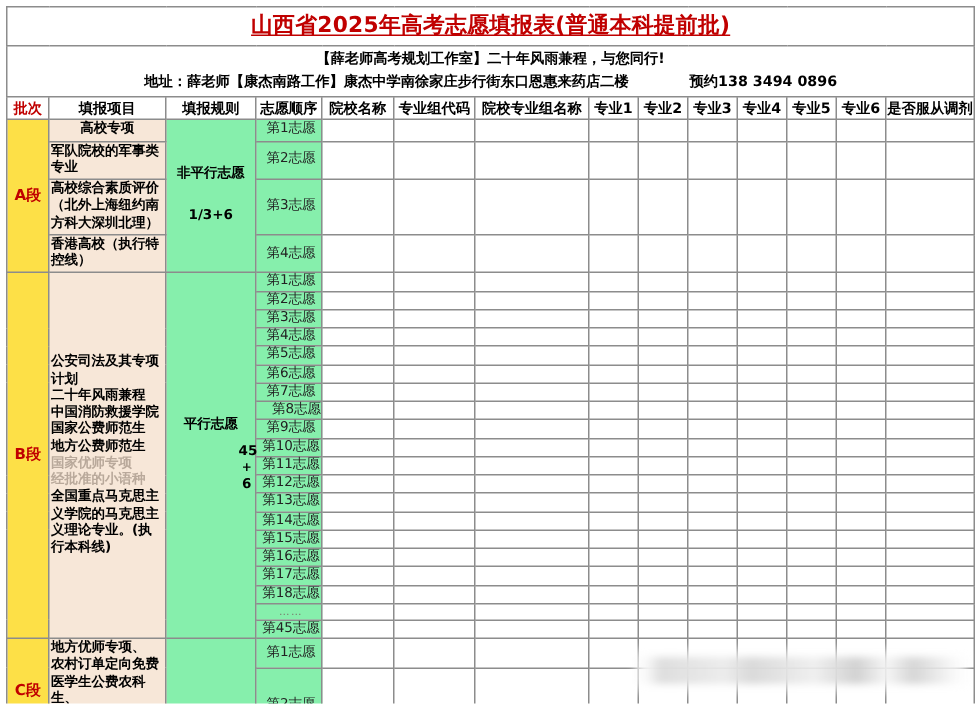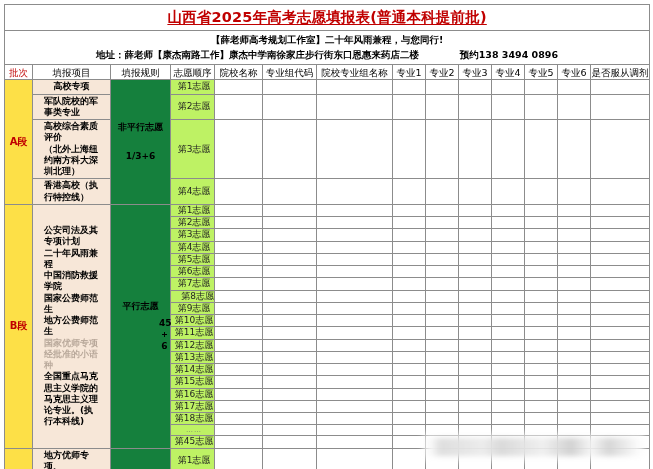--- a/index.html
+++ b/index.html
@@ -47,50 +47,50 @@
     vertical-align:middle;
     padding:2px 0 !important;
   }
   .sub1{font-size:9.5px;font-weight:bold;color:#000;line-height:1.5;}
   .sub2{font-size:9.5px;font-weight:bold;color:#000;line-height:1.6;}
   .sub2 .gap{display:inline-block;width:34px;}
   
   .hdr td{
     height:15px;
     text-align:center;
-    font-weight:normal;
+    font-weight:bold;
     font-size:9.5px;
     background:#ffffff;
   }
   .hdr td.red{color:#c00000;}
   
   .c-batch{
     text-align:center;
     color:#c00000;
     font-weight:bold;
     font-size:10px;
     background:#fde047;
   }
   .c-item{
     background:#f7e7d8;
     font-weight:bold;
     font-size:9px;
-    padding:1px 11px !important;
+    padding:1px 1px !important;
     text-align:left;
   }
   .c-item.center{text-align:center;}
   .c-rule{
-    background:#15803d;
+    background:#86efac;
     text-align:center;
     font-weight:bold;
     font-size:9px;
   }
   .c-rule .num{font-weight:bold;font-size:9px;display:block;margin-top:17px;}
   .c-order{
-    background:#bef264;
+    background:#86efac;
     text-align:center;
     font-size:9px;
     color:#222;
     padding-left:3px !important;
   }
   .c-blank{background:#ffffff;}
   .c-item .faint{color:#b9a99b;font-weight:bold;}
   .dots{letter-spacing:1px;font-size:7px;color:#7a7a6e;}
   
   .blur-mark{

